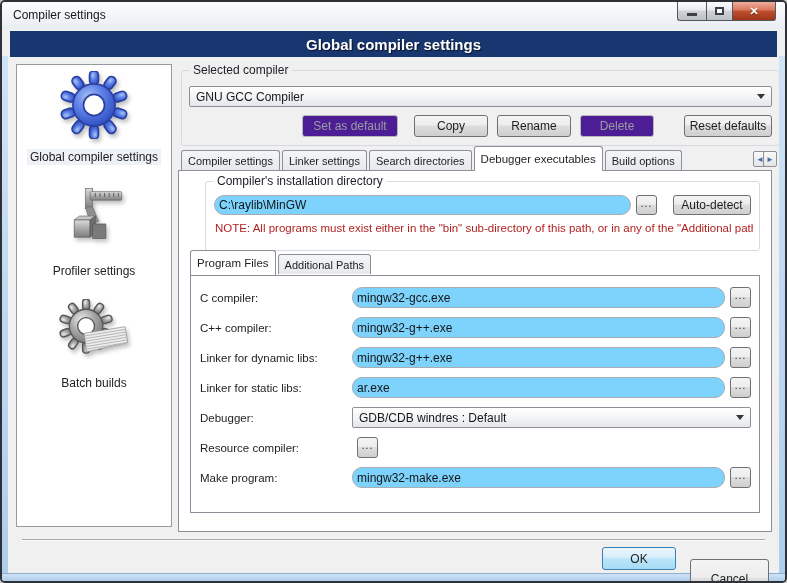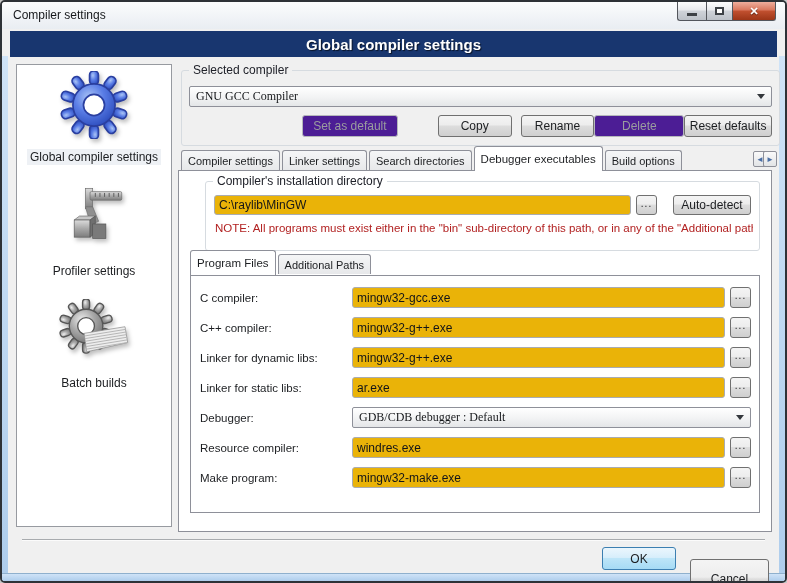--- a/index.html
+++ b/index.html
@@ -39,52 +39,52 @@
   .si-1{margin-top:6px;} .si-2{margin-top:22px;} .si-3{margin-top:20px;}
   
   .groupbox{position:absolute;border:1px solid #d6dbe0;border-radius:3px;}
   .legend{position:absolute;top:-8px;left:7px;font-size:12px;color:#20222a;padding:0 4px;white-space:nowrap;}
   .gb-outer{left:179px;top:68px;width:597px;height:74px;}
   .gb-outer .legend{background:#f0f0f0;}
   
   .combo{border:1px solid #8e9099;border-radius:2px;height:21px;box-sizing:border-box;
          background:linear-gradient(#ffffff,#f2f3f4 55%,#e4e6e8);display:flex;align-items:center;
          font-size:12px;color:#15171a;padding:0 6px;cursor:default;}
-  .combo .ctext{flex:1;overflow:hidden;white-space:nowrap;font-family:Liberation Serif, serif;}
+  .combo .ctext{flex:1;overflow:hidden;white-space:nowrap;}
   .combo-arrow{width:0;height:0;border-left:4px solid transparent;border-right:4px solid transparent;
                border-top:5px solid #33373c;margin-left:6px;}
   .combo-main{position:absolute;left:7px;right:7px;top:15px;}
   
   .btn{border:1px solid #707070;border-radius:3px;box-sizing:border-box;height:22px;
        background:linear-gradient(#f4f4f4,#ededed 45%,#dddddd 50%,#cfcfcf);
        font-size:12px;color:#1c1e21;display:flex;align-items:center;justify-content:center;
        cursor:default;white-space:nowrap;font-family:"Liberation Sans",sans-serif;}
   .btn.disabled{border-color:#b5b8bb;background:#4c1d95;color:#9b9d9f;}
   .btnrow{position:absolute;left:7px;right:7px;top:44px;display:flex;}
-  .b-setdef{width:96px;margin-left:113px;} .b-copy{width:74px;margin-left:40px;}
-  .b-rename{width:74px;margin-left:9px;} .b-delete{width:90px;}
+  .b-setdef{width:96px;margin-left:113px;} .b-copy{width:74px;margin-left:16px;}
+  .b-rename{width:74px;margin-left:9px;} .b-delete{width:74px;margin-left:9px;}
   .b-reset{width:88px;margin-left:auto;}
   
   .tabstrip{position:absolute;left:179px;top:144px;width:572px;height:25px;display:flex;
             align-items:flex-end;z-index:3;overflow:hidden;white-space:nowrap;}
   .tab{height:20px;margin-bottom:1px;border:1px solid #8e9099;border-bottom:none;border-radius:3px 3px 0 0;
        background:linear-gradient(#f5f6f7,#e7e8ea);font-size:11px;color:#1c1e21;padding:0 6px;
        display:flex;align-items:center;box-sizing:border-box;margin-right:2px;cursor:default;}
   .tab.active{height:25px;margin-bottom:0;background:#ffffff;font-size:11.5px;}
   .tabscroll{position:absolute;top:149px;z-index:4;width:14px;height:16px;border:1px solid #8e9099;
              border-radius:2px;background:linear-gradient(#fafafa,#e2e4e6);display:flex;align-items:center;
              justify-content:center;font-size:8px;color:#4a6fa5;box-sizing:border-box;cursor:default;}
   .ts-left{left:751px;} .ts-right{right:8px;}
   
   .panel{position:absolute;left:176px;top:168px;width:594px;height:362px;background:#ffffff;
          border:1px solid #8e9099;box-sizing:border-box;z-index:2;}
   .gb-install{left:26px;top:10px;right:11px;height:68px;background:#fff;}
   .gb-install .legend{background:#ffffff;}
   .pathrow{position:absolute;left:8px;right:8px;top:13px;height:20px;display:flex;align-items:center;}
-  .textinput{border:1px solid #a9acb2;border-radius:3px;height:20px;box-sizing:border-box;background:#eab308;
+  .textinput{border:1px solid #a9acb2;border-radius:10px;height:20px;box-sizing:border-box;background:#7dd3fc;
              font-size:12px;color:#131518;padding:0 4px;font-family:"Liberation Sans",sans-serif;outline:none;}
   .pathrow .textinput{flex:1;}
   .browse{width:21px;height:20px;margin-left:5px;font-size:10px;letter-spacing:1px;padding-bottom:4px;}
   .autodetect{width:78px;height:20px;margin-left:16px;}
   .note{position:absolute;left:9px;top:40px;right:6px;font-size:11.5px;color:#b22222;white-space:nowrap;overflow:hidden;}
   
   .subtabstrip{position:absolute;left:11px;top:80px;height:24px;display:flex;align-items:flex-end;z-index:3;}
   .subpanel{position:absolute;left:11px;top:104px;right:11px;height:238px;border:1px solid #8e9099;
             box-sizing:border-box;background:#fff;z-index:2;}
   .row{display:flex;align-items:center;margin:0 8px 9px 9px;height:21px;}
@@ -284,27 +284,26 @@
         <div class="btn browse">...</div>
       </div>
       <div class="row">
         <span class="rlabel">Linker for static libs:</span>
         <input class="textinput" value="ar.exe" style="">
         <div class="btn browse">...</div>
       </div>
       <div class="row">
         <span class="rlabel">Debugger:</span>
         <div class="combo">
-          <span class="ctext">GDB/CDB debugger : Default</span>
+          <span class="ctext">GDB/CDB windres : Default</span>
           <span class="combo-arrow"></span>
         </div>
       </div>
       <div class="row">
         <span class="rlabel">Resource compiler:</span>
-        <input class="textinput" value="windres.exe" style="">
         <div class="btn browse">...</div>
       </div>
       <div class="row">
         <span class="rlabel">Make program:</span>
         <input class="textinput" value="mingw32-make.exe" style="">
         <div class="btn browse">...</div>
       </div>
     </div>
   </div>
 

